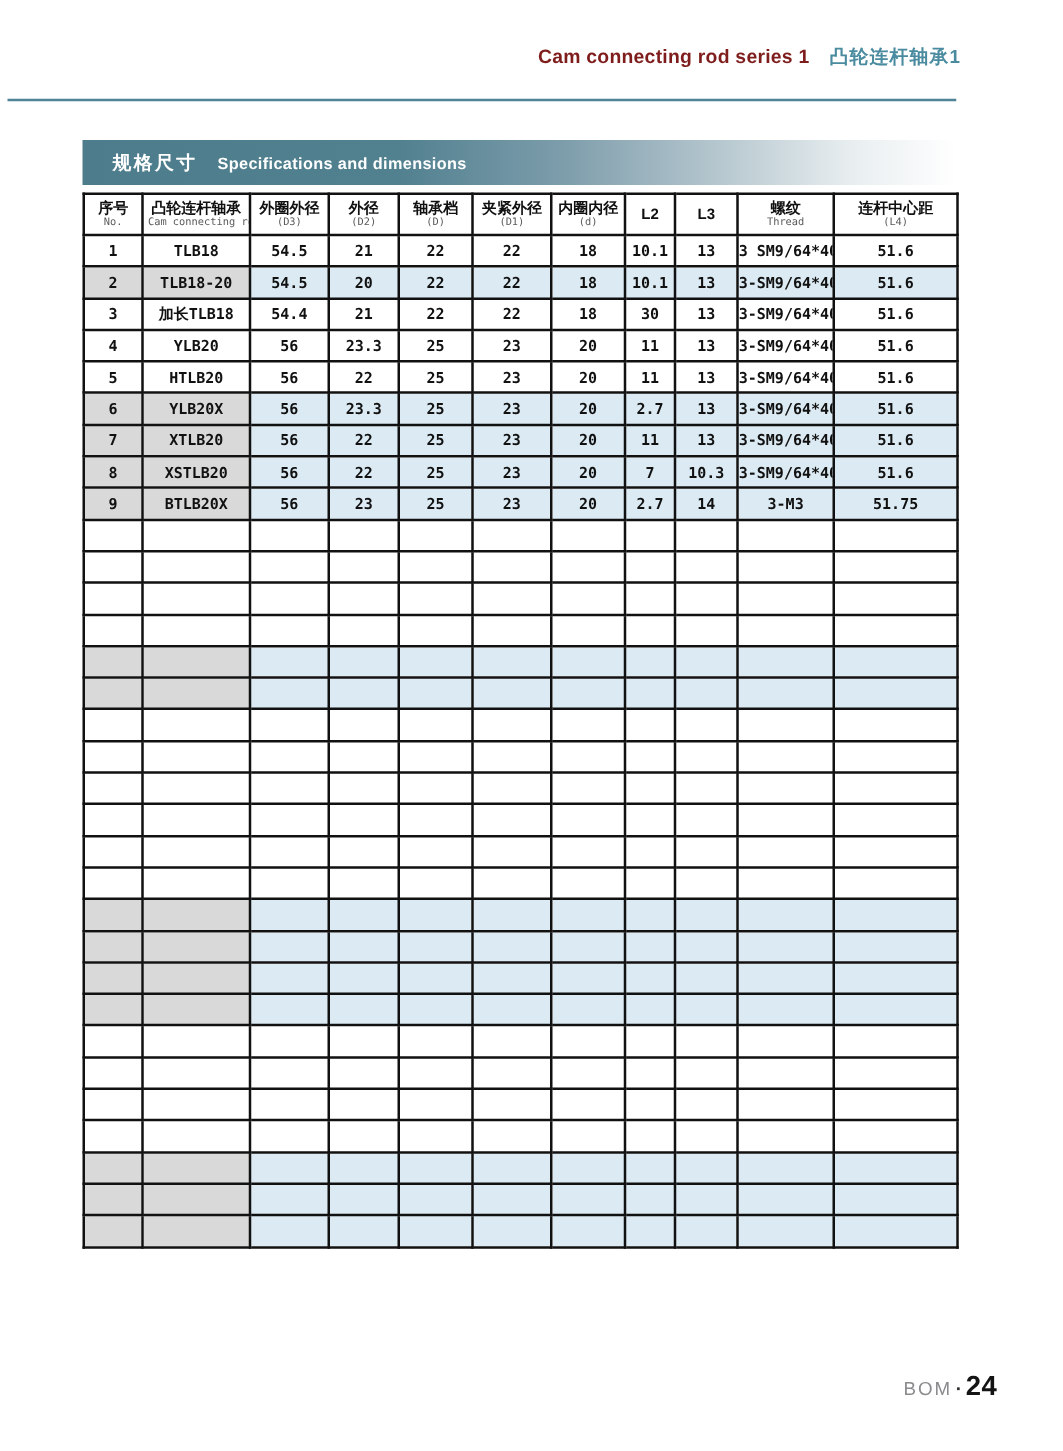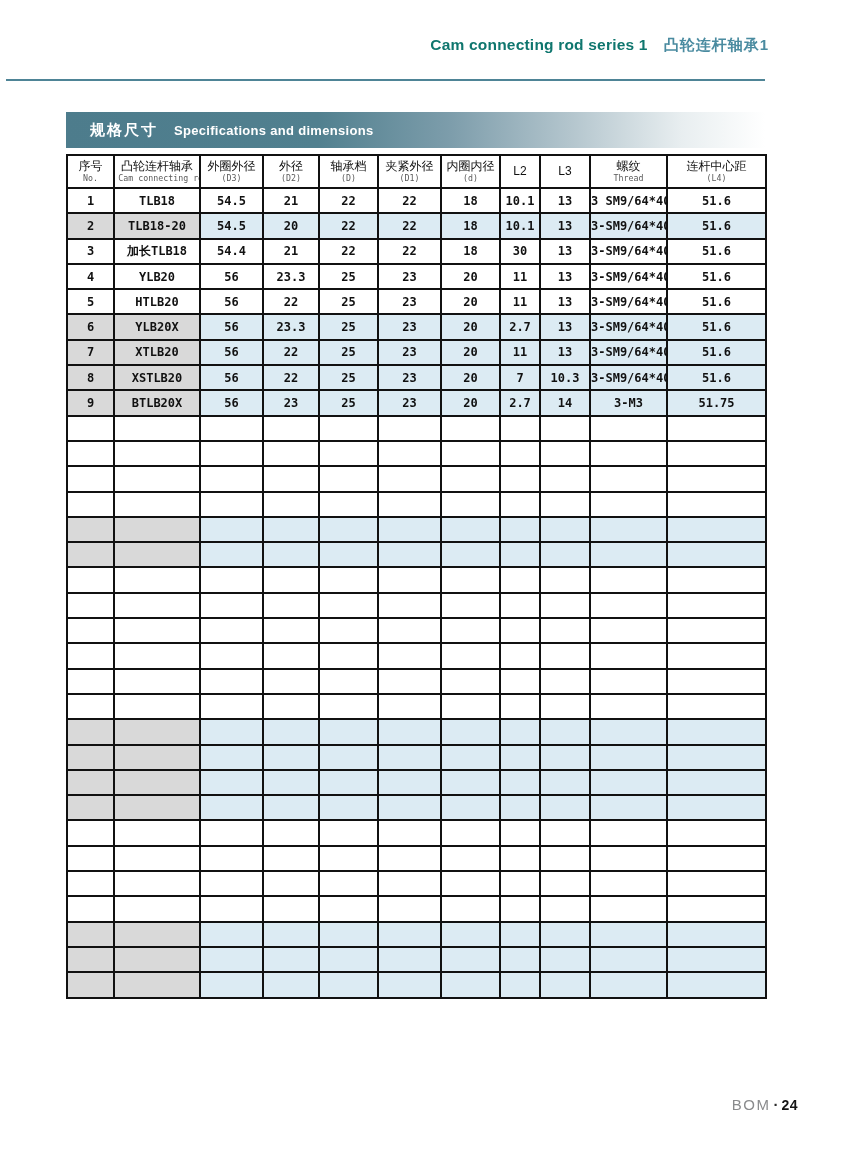--- a/index.html
+++ b/index.html
@@ -9,21 +9,21 @@
     position:relative;
     font-family:"Liberation Sans", sans-serif;
     overflow:hidden;
   }
   
   .doc-header{
     position:absolute;top:36px;right:81px;
     display:flex;align-items:baseline;gap:16px;
   }
   .series-en{
-    font-size:15.5px;font-weight:bold;color:#0f766e;
+    font-size:15.5px;font-weight:bold;color:#7f1d1d;
     letter-spacing:.2px;
   }
   .series-zh{
     font-size:15px;font-weight:bold;color:#4a8ba0;
     letter-spacing:1px;
   }
   .header-rule{
     position:absolute;top:79px;left:6px;width:759px;height:2px;
     background:#4e8496;
   }
@@ -51,21 +51,21 @@
   table.spec th, table.spec td{
     border:2px solid #111111;
     padding:0;margin:0;
     text-align:center;vertical-align:middle;
     overflow:hidden;white-space:nowrap;
   }
   table.spec th{
     height:31px;background:#ffffff;
   }
   .th-zh{
-    font-size:12px;font-weight:normal;color:#101010;
+    font-size:12px;font-weight:bold;color:#101010;
     font-family:"Liberation Sans", sans-serif;
     line-height:13px;
   }
   .th-sub{
     font-size:9px;font-weight:normal;color:#5a5a5a;
     font-family:"DejaVu Sans Mono", monospace;
     line-height:10px;transform:scale(.92);
   }
   table.spec td{
     height:23.3px;
@@ -74,21 +74,21 @@
   }
   td.gray{background:#d9d9d9;}
   td.blue{background:#dcebf3;}
   
   .page-footer{
     position:absolute;top:1096px;right:52px;
     display:flex;align-items:baseline;text-align:right;
   }
   .footer-label{font-size:15px;color:#8a8b8d;letter-spacing:1.5px;}
   .footer-sep{font-size:15px;color:#2a2a2a;margin:0 3px;font-weight:bold;}
-  .footer-num{font-size:14px;color:#141414;font-weight:bold;letter-spacing:.5px;}
+  .footer-num{font-size:22px;color:#141414;font-weight:bold;letter-spacing:.5px;}
 </style>
 </head>
 <body>
 
 <div class="doc-header">
   <span class="series-en">Cam connecting rod series 1</span>
   <span class="series-zh">凸轮连杆轴承1</span>
 </div>
 <div class="header-rule"></div>
 

